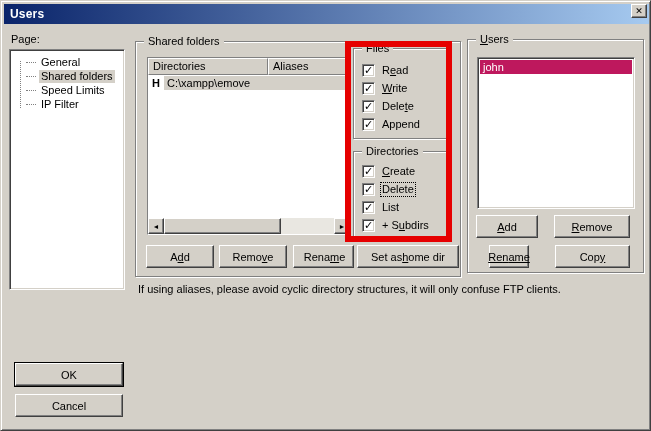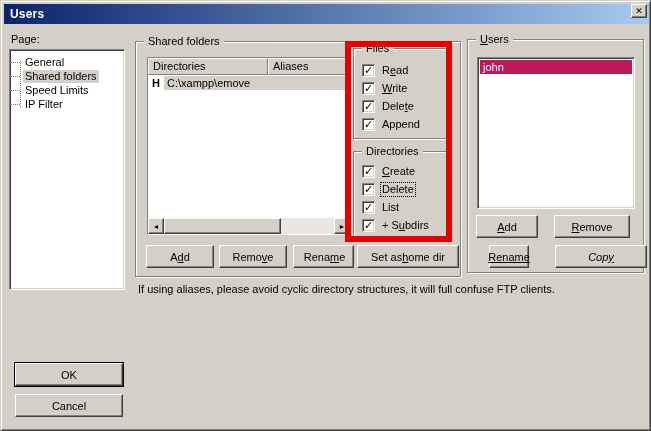--- a/index.html
+++ b/index.html
@@ -49,21 +49,21 @@
   .group-label {
     position:absolute; top:-8px; left:8px; background:#d4d0c8; padding:0 4px;
     font-size:11px; line-height:14px; white-space:nowrap;
   }
 
   .label { position:absolute; white-space:nowrap; }
 
   
   .page-list { position:absolute; left:8px; top:48px; width:116px; height:241px; padding-top:5px; }
   .tree-rail { position:absolute; left:10px; top:11px; height:47px; border-left:1px dotted #808080; }
-  .tree-item { position:relative; height:14px; display:flex; align-items:center; padding-left:0; }
+  .tree-item { position:relative; height:14px; display:flex; align-items:center; padding-left:16px; }
   .tree-dash { display:inline-block; width:10px; border-top:1px dotted #808080; margin-right:3px; }
   .tree-item span.txt { padding:0 2px; line-height:13px; }
   .tree-item.selected span.txt { background:#d4d0c8; }
 
   
   .listview { position:absolute; left:11px; top:15px; width:204px; height:178px; display:flex; flex-direction:column; }
   .lv-header { display:flex; height:17px; flex:0 0 17px; background:#d4d0c8; }
   .lv-hcell {
     background:#d4d0c8; border:1px solid; border-color:#fff #808080 #808080 #fff;
     padding:1px 4px; line-height:13px; white-space:nowrap; overflow:hidden;
@@ -221,24 +221,24 @@
   </div>
 
   <div class="groupbox" style="left:466px; top:38px; width:177px; height:234px;">
     <span class="group-label"><u>U</u>sers</span>
     <div class="users-list sunken">
       <div class="user-item selected">john</div>
     </div>
     <button class="btn" style="left:8px; top:175px; width:62px;"><u>A</u>dd</button>
     <button class="btn" style="left:86px; top:175px; width:76px;"><u>R</u>emove</button>
     <button class="btn" style="left:21px; top:205px; width:40px;text-decoration:underline;">Re<u>n</u>ame</button>
-    <button class="btn" style="left:87px; top:205px; width:92px;font-style:italic;">Cop<u>y</u></button>
+    <button class="btn" style="left:87px; top:205px; width:75px;">Cop<u>y</u></button>
   </div>
 
   <div class="notes">
-    <p>If using aliases, please avoid cyclic directory structures, it will full confuse FTP clients.</p>
+    <p>If using aliases, please avoid cyclic directory structures, it will only confuse FTP clients.</p>
   </div>
 
   <button class="btn default" style="left:14px; top:362px; width:108px;">OK</button>
   <button class="btn" style="left:14px; top:393px; width:108px;">Cancel</button>
 
   <div class="annotation-rect"></div>
 </div>
 
 </body></html>

